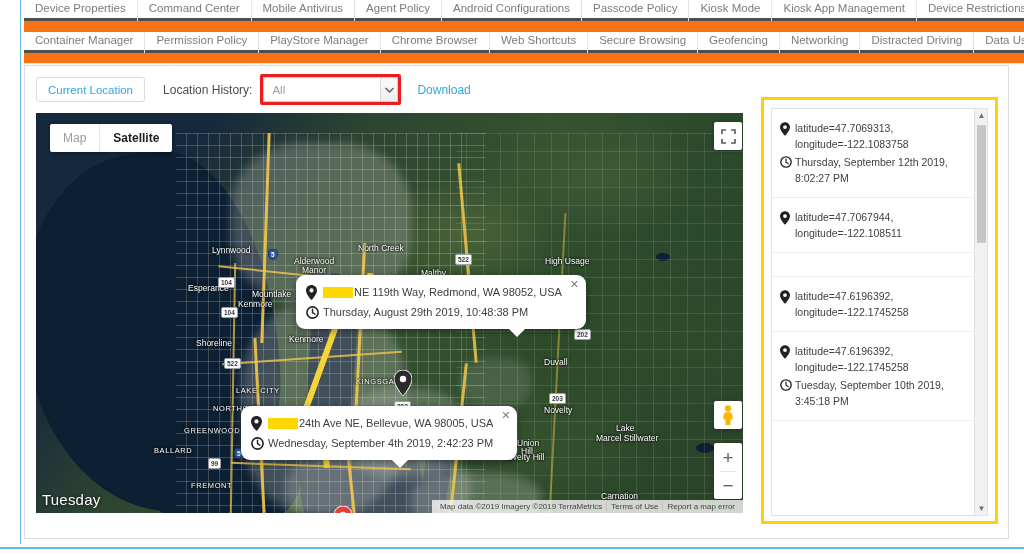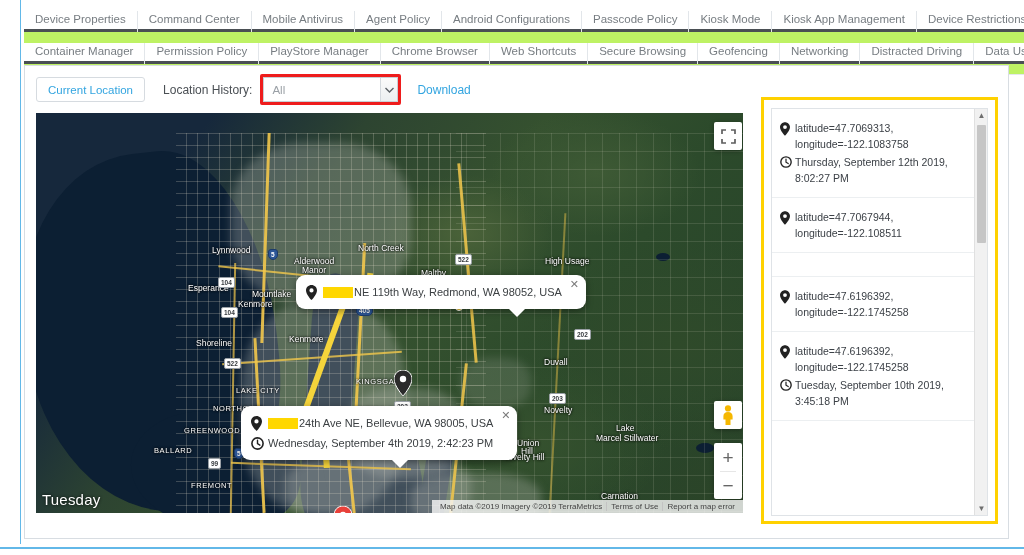--- a/index.html
+++ b/index.html
@@ -22,22 +22,22 @@
     position: absolute; left: 0; top: 0; width: 24px; height: 544px;
     background: #ffffff;
   }
   .rail-line {
     position: absolute; left: 20px; top: 0; width: 1px; height: 544px;
     background: #62b8e8;
   }
 
   
   .tabs-area {
-    position: absolute; left: 24px; top: 11px; width: 1000px; height: 64px;
-    background: #bef264;
+    position: absolute; left: 24px; top: 0; width: 1000px; height: 64px;
+    background: #f97316;
     text-decoration: underline;
   }
   .tab-row {
     position: relative;
     height: 21px;
     white-space: nowrap;
     font-size: 0;
   }
   .tab {
     display: inline-block;
@@ -609,20 +609,29 @@
         <div class="iw-close">✕</div>
         <div class="iw-row">
           <span class="ic">
             <svg width="11" height="15" viewBox="0 0 11 15">
                 <path d="M5.5 0C2.5 0 0 2.4 0 5.4 0 9.5 5.5 15 5.5 15S11 9.5 11 5.4C11 2.4 8.5 0 5.5 0zm0 7.5a2.1 2.1 0 110-4.2 2.1 2.1 0 010 4.2z" fill="#222"></path>
               </svg>
           </span>
           <span class="redact" style="width:30px"></span>
           <span>NE 119th Way, Redmond, WA 98052, USA</span>
         </div>
+        <div class="iw-row">
+          <span class="ic">
+            <svg width="13" height="13" viewBox="0 0 13 13">
+                <circle cx="6.5" cy="6.5" r="5.6" fill="none" stroke="#222" stroke-width="1.6"></circle>
+                <path d="M6.5 3.3v3.4l2.4 1.5" fill="none" stroke="#222" stroke-width="1.4" stroke-linecap="round"></path>
+              </svg>
+          </span>
+          <span>Thursday, August 29th 2019, 10:48:38 PM</span>
+        </div>
         <div class="iw-tail" style="left:76%"></div>
       </div>
 
       <div class="infowin" style="left:205px;top:293px;">
         <div class="iw-close">✕</div>
         <div class="iw-row">
           <span class="ic">
             <svg width="11" height="15" viewBox="0 0 11 15">
                 <path d="M5.5 0C2.5 0 0 2.4 0 5.4 0 9.5 5.5 15 5.5 15S11 9.5 11 5.4C11 2.4 8.5 0 5.5 0zm0 7.5a2.1 2.1 0 110-4.2 2.1 2.1 0 010 4.2z" fill="#222"></path>
               </svg>
@@ -635,20 +644,25 @@
             <svg width="13" height="13" viewBox="0 0 13 13">
                 <circle cx="6.5" cy="6.5" r="5.6" fill="none" stroke="#222" stroke-width="1.6"></circle>
                 <path d="M6.5 3.3v3.4l2.4 1.5" fill="none" stroke="#222" stroke-width="1.4" stroke-linecap="round"></path>
               </svg>
           </span>
           <span>Wednesday, September 4th 2019, 2:42:23 PM</span>
         </div>
         <div class="iw-tail" style="left:57%"></div>
       </div>
 
+      <div class="mapctl maptype">
+        <span>Map</span>
+        <span class="divider"></span>
+        <span class="sel">Satellite</span>
+      </div>
 
       <div class="mapctl fullscreen">
         <svg width="15" height="15" viewBox="0 0 15 15">
           <path d="M1 5V1h4M10 1h4v4M14 10v4h-4M5 14H1v-4" fill="none" stroke="#5e5e5e" stroke-width="1.7"></path>
         </svg>
       </div>
 
       <div class="mapctl pegman">
         <svg width="16" height="20" viewBox="0 0 16 20">
           <circle cx="8" cy="3.4" r="3.1" fill="#f5b700"></circle>

